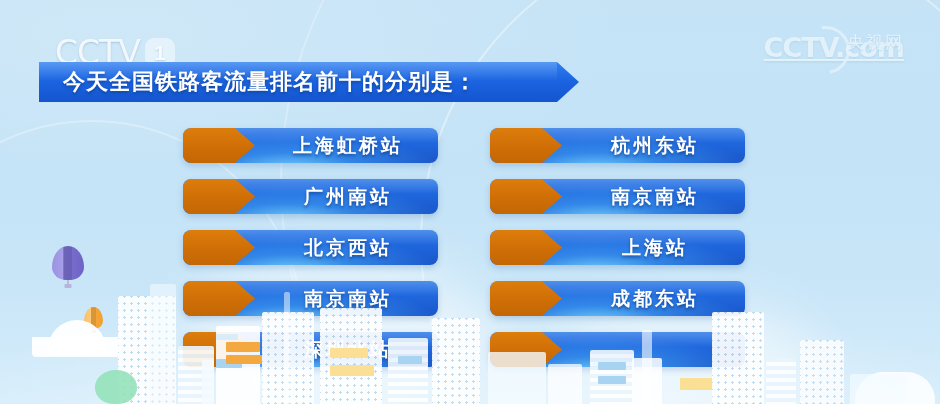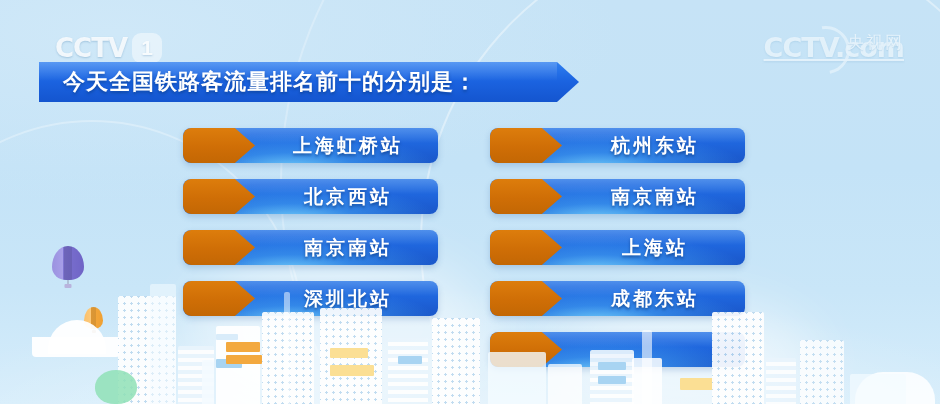--- a/index.html
+++ b/index.html
@@ -21,21 +21,21 @@
   .sw1{width:620px;height:620px;left:420px;top:-70px;border-color:rgba(255,255,255,.40);}
   .sw2{width:820px;height:820px;left:280px;top:-230px;border-color:rgba(255,255,255,.26);}
   .sw3{width:420px;height:420px;left:-120px;top:120px;border-color:rgba(255,255,255,.30);}
   .glowblob{position:absolute;border-radius:50%;filter:blur(26px);background:rgba(255,255,255,.45);}
   .gb1{width:300px;height:160px;left:190px;top:250px;}
   .gb2{width:260px;height:130px;left:560px;top:300px;}
 
   
   .cctv1{position:absolute;left:55px;top:33px;display:flex;align-items:center;gap:5px;opacity:.85;}
   .cctv1 .word{
-    font-size:26px;font-weight:bold;letter-spacing:-1px;
+    font-size:33px;font-weight:normal;letter-spacing:-1px;
     color:rgba(255,255,255,.92);
     text-shadow:0 1px 2px rgba(90,140,180,.45);
     font-family:"DejaVu Sans",sans-serif;
   }
   .cctv1 .num{
     width:30px;height:30px;border-radius:9px;
     background:rgba(255,255,255,.55);
     display:flex;align-items:center;justify-content:center;
     color:#ffffff;font-size:21px;font-weight:bold;
     text-shadow:0 1px 2px rgba(90,140,180,.4);
@@ -179,20 +179,24 @@
   </div>
 
   <div class="cols">
     <div class="col col-left">
       <div class="bar">
         <div class="arrow"></div>
         <div class="label">上海虹桥站</div>
       </div>
       <div class="bar">
         <div class="arrow"></div>
+        <div class="label">广州南站</div>
+      </div>
+      <div class="bar">
+        <div class="arrow"></div>
         <div class="label">北京西站</div>
       </div>
       <div class="bar">
         <div class="arrow"></div>
         <div class="label">南京南站</div>
       </div>
       <div class="bar">
         <div class="arrow"></div>
         <div class="label">深圳北站</div>
       </div>

